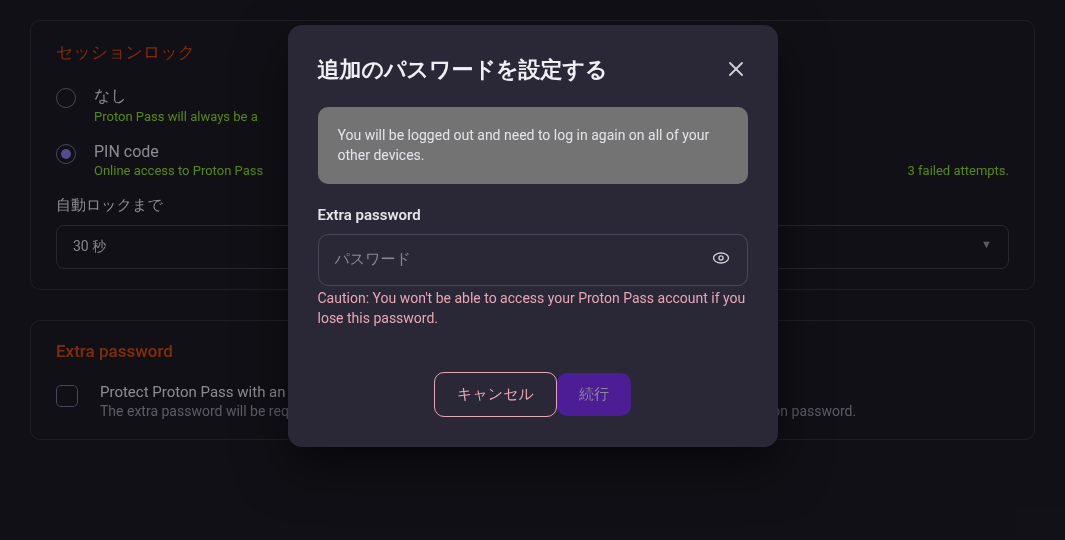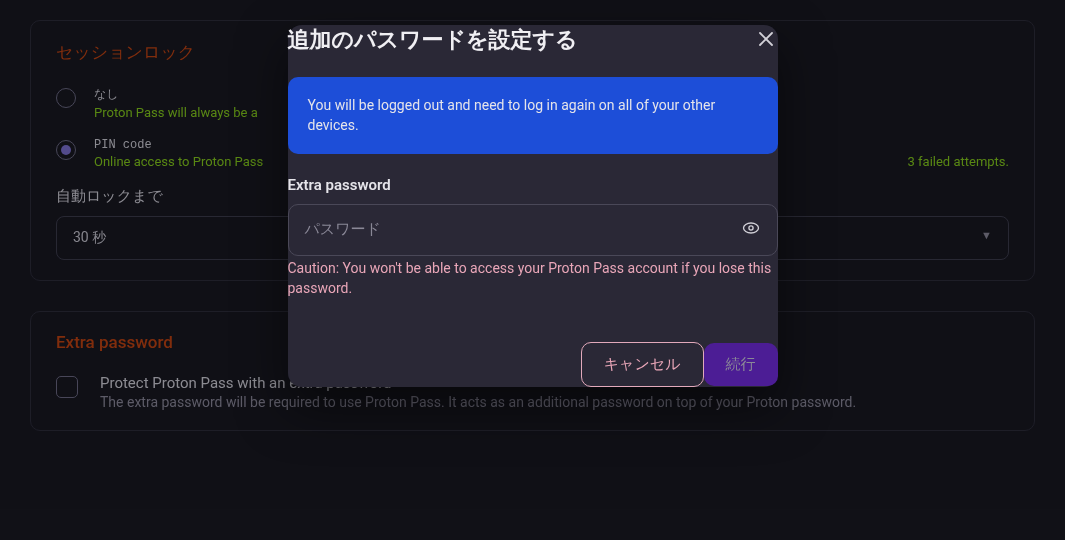--- a/index.html
+++ b/index.html
@@ -48,22 +48,21 @@
       width: 10px;
       height: 10px;
       background: #7b6fd0;
       border-radius: 50%;
       top: 50%;
       left: 50%;
       transform: translate(-50%,-50%);
     }
     .radio-label {
       color: #d2d1d8;
-      font-size: 12px;
-      font-family: Liberation Mono, monospace;
+      font-size: 16px;
     }
     .radio-desc {
       color: #84cc16;
       font-size: 13px;
       margin-top: 2px;
     }
     .field-label {
       color: #d2d1d8;
       font-size: 15px;
       font-weight: 500;
@@ -104,20 +103,21 @@
       background: rgba(10,10,15,0.35);
     }
     .modal {
       position: absolute;
       top: 25px;
       left: 50%;
       transform: translateX(-50%);
       width: 490px;
       background: #2a2836;
       border-radius: 14px;
+      padding: 30px;
       box-shadow: 0 20px 50px rgba(0,0,0,0.5);
     }
     .modal-header {
       display: flex;
       justify-content: space-between;
       align-items: center;
       margin-bottom: 22px;
     }
     .modal-title {
       color: #f0eff3;
@@ -125,21 +125,21 @@
       font-weight: 600;
     }
     .close-btn {
       color: #d2d1d8;
       font-size: 18px;
       cursor: pointer;
       padding: 4px;
       line-height: 1;
     }
     .info-banner {
-      background: #1d4ed8;
+      background: #737373;
       border-radius: 10px;
       padding: 18px 20px;
       color: #e5e4ea;
       font-size: 14px;
       line-height: 1.45;
       margin-bottom: 22px;
     }
     .modal .field-label { margin-bottom: 10px; font-size: 15px; font-weight: 600; color:#e5e4ea }
     .password-input {
       border: 1px solid #4a4858;
@@ -154,21 +154,21 @@
     }
     .eye { color: #d2d1d8; }
     .caution {
       color: #e9a6b8;
       font-size: 14px;
       line-height: 1.45;
       margin-bottom: 44px;
     }
     .modal-actions {
       display: flex;
-      justify-content: flex-end;
+      justify-content: center;
       align-items: center;
     }
     .btn {
       border-radius: 10px;
       padding: 12px 22px;
       font-size: 15px;
       cursor: pointer;
     }
     .btn-cancel {
       border: 1px solid #e2a9bb;

